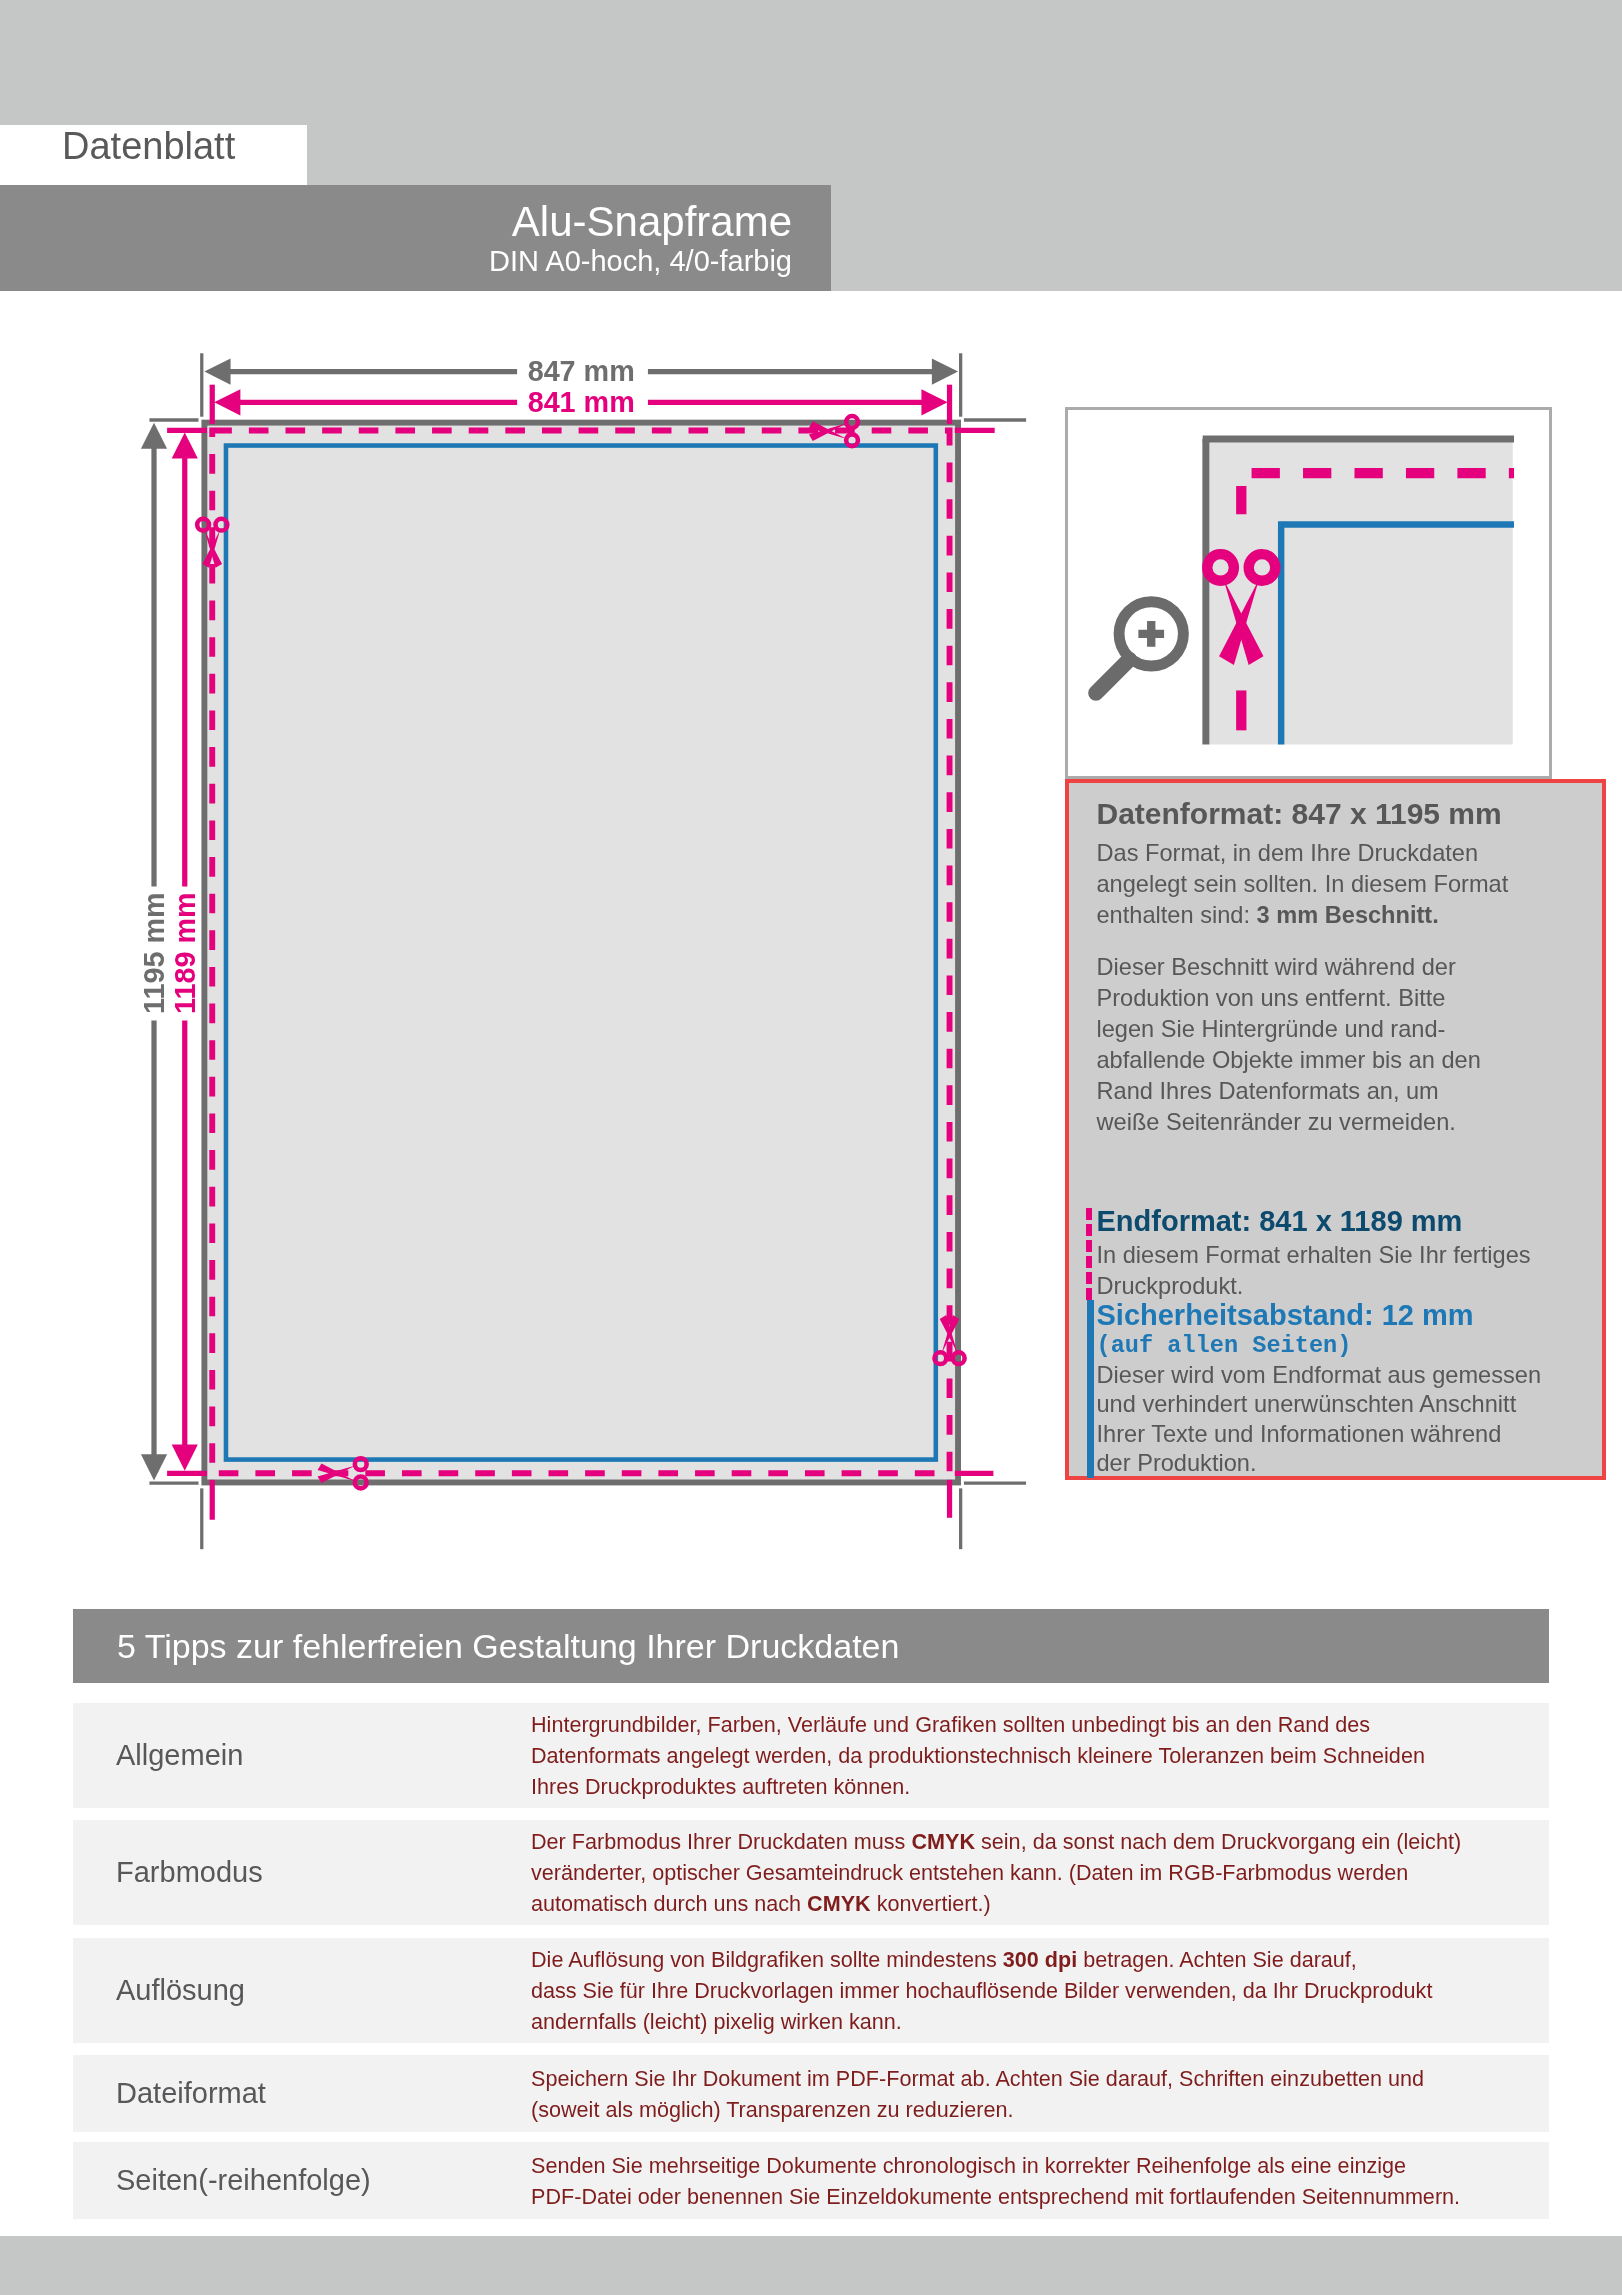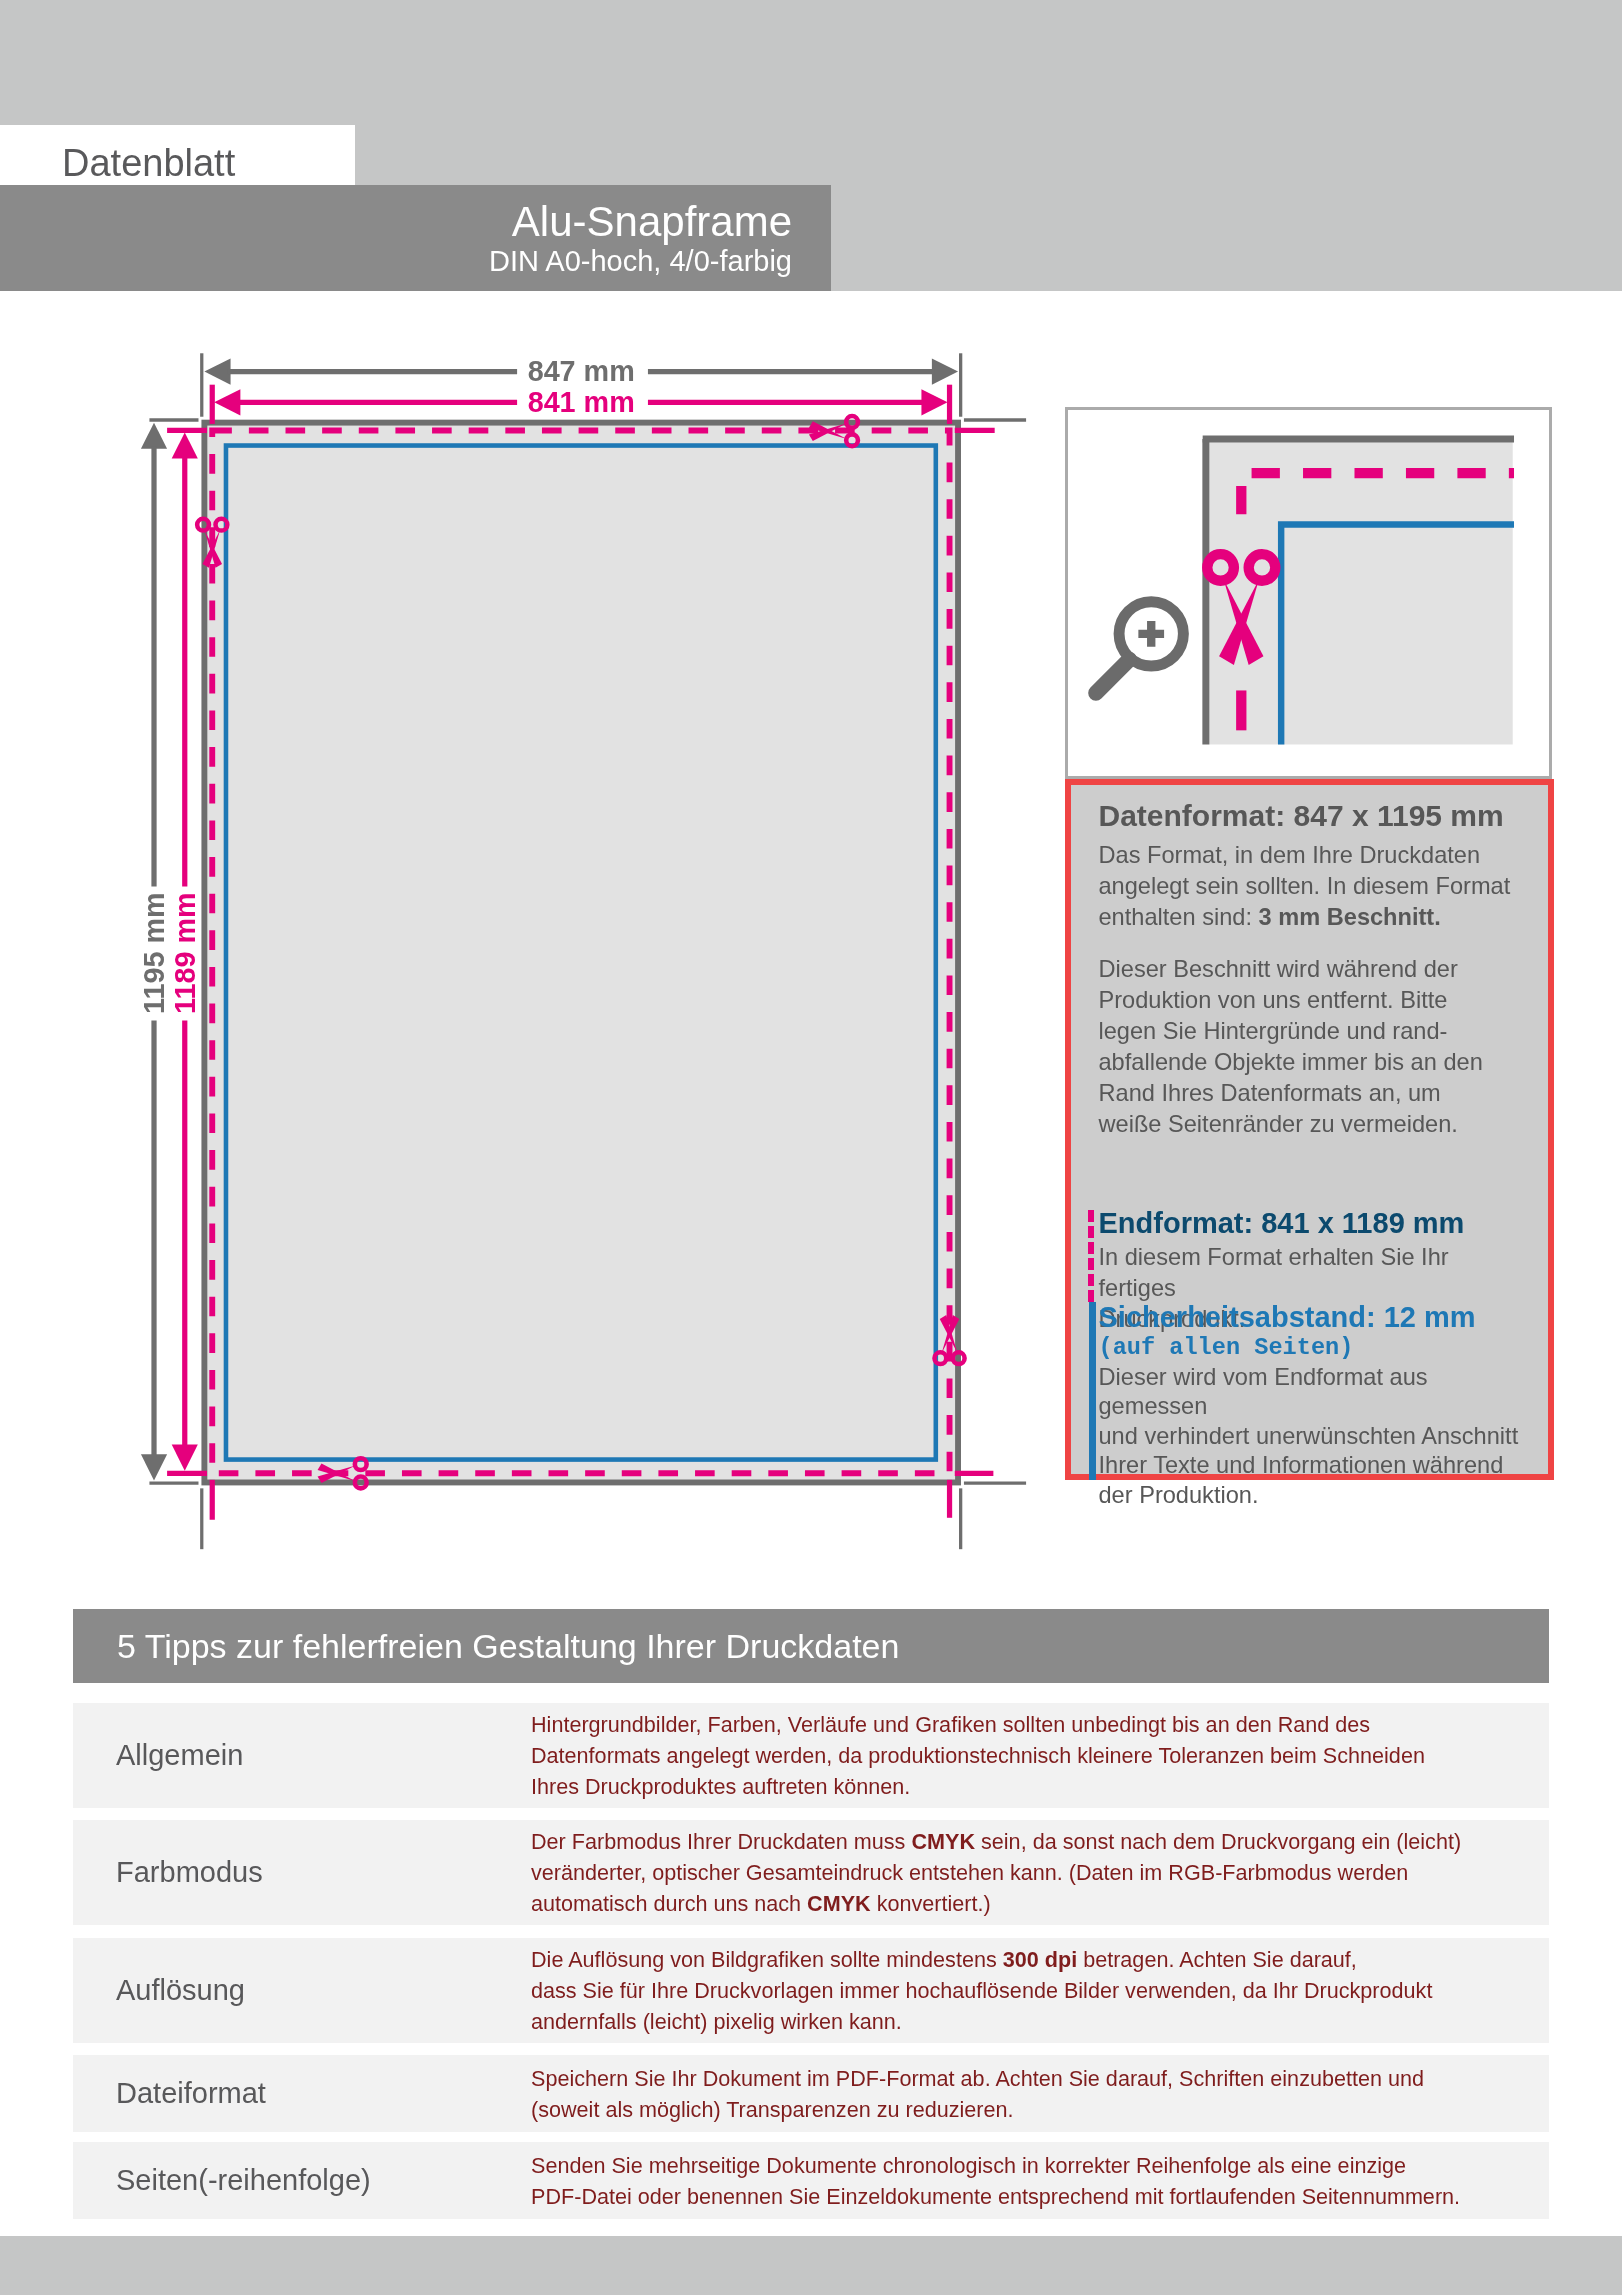--- a/index.html
+++ b/index.html
@@ -1,32 +1,32 @@
 <!DOCTYPE html>
 <html style="font-size:10.5px"><head>
 <meta charset="utf-8">
 <style>
   html,body{margin:0;padding:0;background:#ffffff;}
   body{font-family:"Liberation Sans", sans-serif;color:#58585a;}
   .page{position:relative;width:1623px;height:2295px;background:#ffffff;overflow:hidden;}
   .abs{position:absolute;}
   
   .header-bg{left:0;top:0;width:1623px;height:291px;background:#c5c6c6;}
-  .datenblatt-box{left:0;top:125px;width:355px;height:60px;background:#ffffff;display:flex;align-items:flex-end;}
+  .datenblatt-box{left:0;top:125px;width:307px;height:60px;background:#ffffff;display:flex;align-items:flex-start;}
   .datenblatt-box span{margin-left:62px;font-size:38px;color:#59595b;}
   .title-band{left:0;top:185px;width:831px;height:106px;background:#8a8a8a;display:flex;flex-direction:column;align-items:flex-end;justify-content:center;padding-right:39px;box-sizing:border-box;color:#ffffff;}
   .title-band .t1{font-size:42px;line-height:1.12;}
   .title-band .t2{font-size:29px;line-height:1.15;}
   
   .diagram-svg{left:0;top:0;width:1623px;height:2295px;pointer-events:none;}
   
   .detail-panel{left:1065px;top:407px;width:487px;height:372px;background:#ffffff;border:3.9px solid #ababab;box-sizing:border-box;}
   .detail-panel svg{display:block;width:100%;height:100%;}
   
-  .info-box{left:1065px;top:779px;width:489px;height:701px;background:#cdcdcd;border:6px solid #ef4444;box-sizing:border-box;padding-left:24px;}
+  .info-box{left:1065px;top:779px;width:541px;height:701px;background:#cdcdcd;border:4px solid #ef4444;box-sizing:border-box;padding-left:24px;}
   .info-box .blk{position:absolute;left:27.5px;right:17px;}
   .info-h{font-size:30px;font-weight:bold;color:#575757;line-height:1.1;}
   .info-p{font-size:23.6px;line-height:31px;color:#575757;white-space:pre-line;}
   .mag-h{font-size:29px;font-weight:bold;color:#0c4a6e;line-height:33px;}
   .blue-h{font-size:29px;font-weight:bold;color:#1e78b5;line-height:31px;}
   .blue-sub{font-size:23.6px;font-weight:bold;color:#1e78b5;line-height:30px;}
   .small-p{font-size:23.6px;line-height:29.4px;color:#575757;white-space:pre-line;}
   .dash-accent{position:absolute;left:17px;width:0;border-left:6.5px dashed #e5007d;}
   .solid-accent{position:absolute;left:18.3px;width:6.5px;background:#1e78b5;}
   

